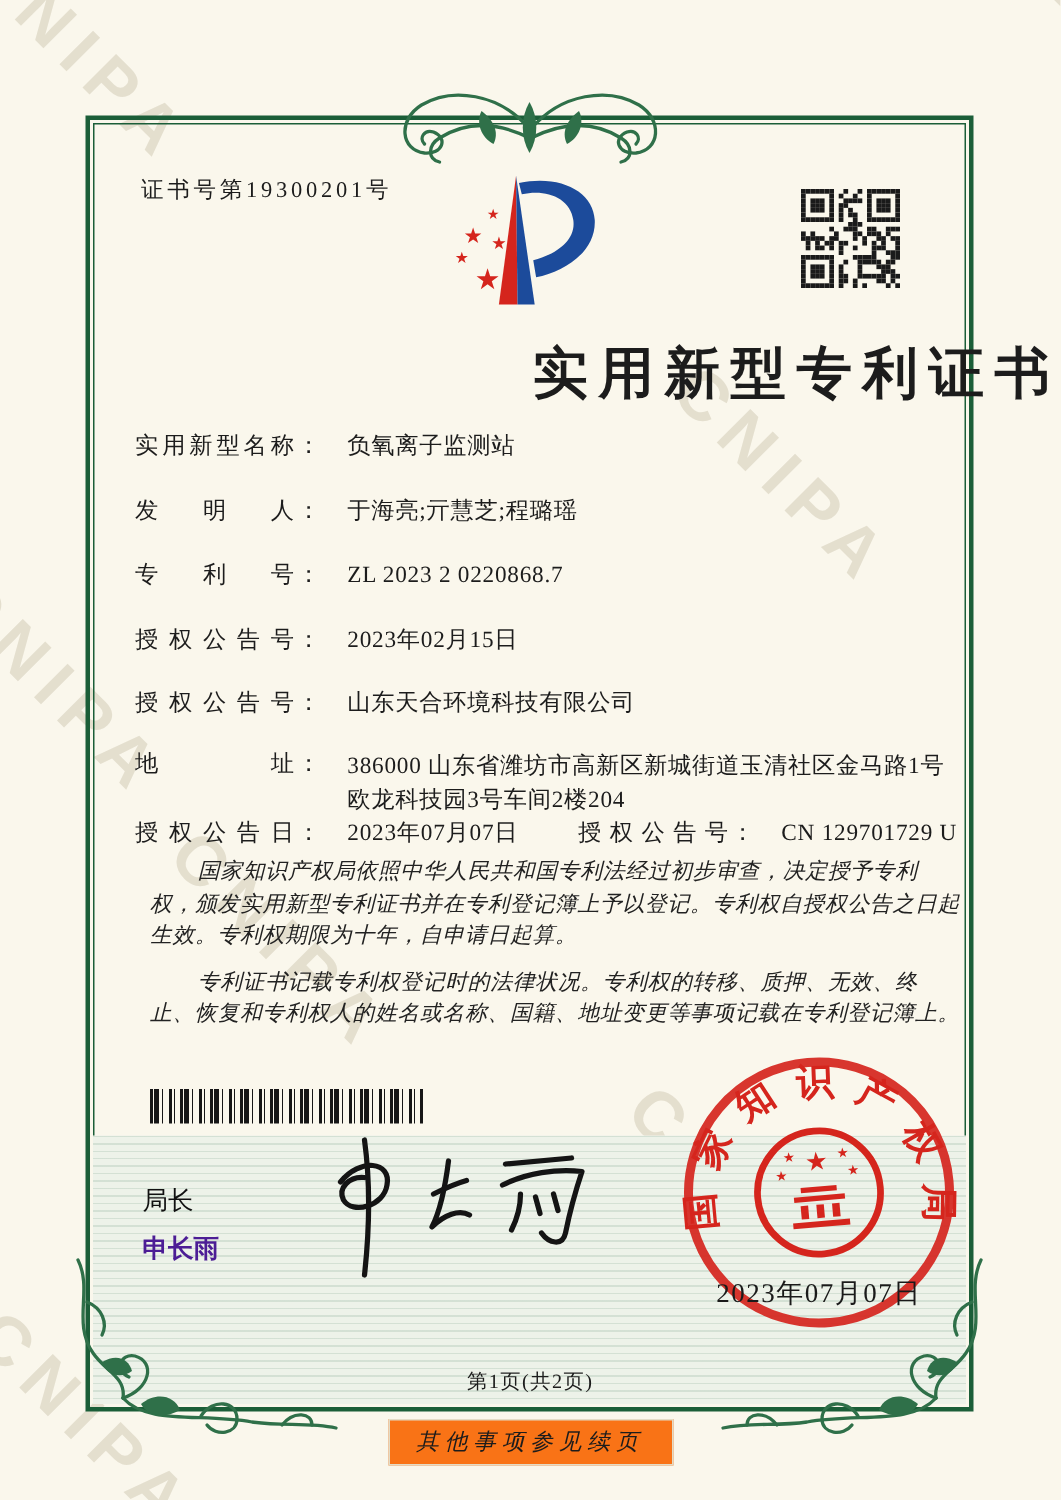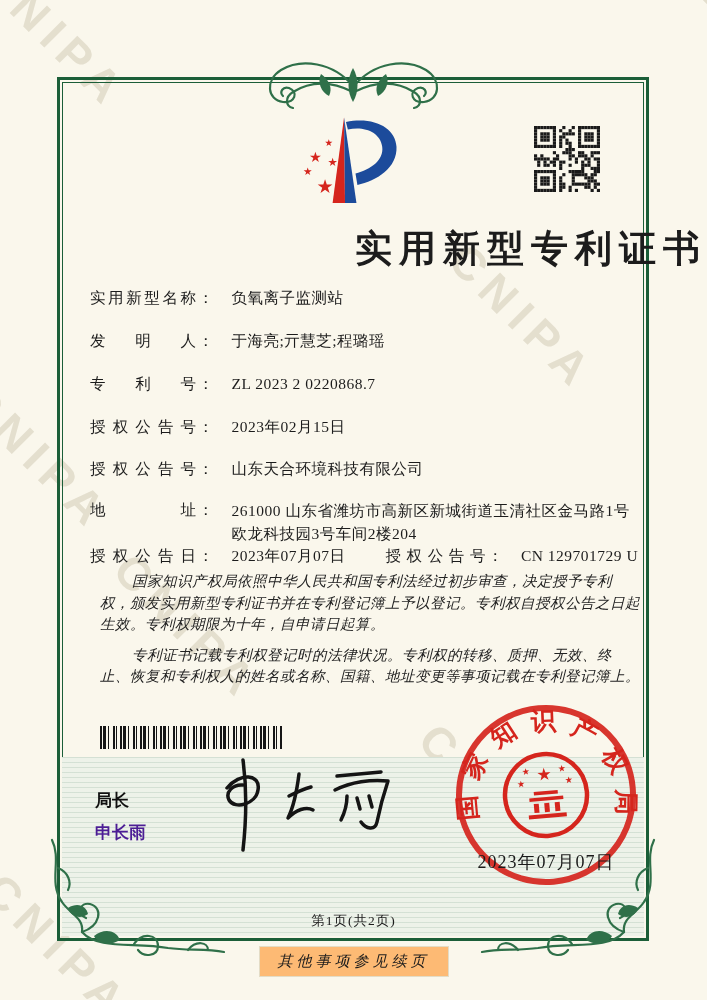--- a/index.html
+++ b/index.html
@@ -29,28 +29,28 @@
   .wrapval{display:inline-block;width:408px;vertical-align:top;white-space:normal;line-height:23px;}
   .flabel2{display:inline-block;width:100px;text-align:justify;text-align-last:justify;vertical-align:top;margin-left:36px;}
   .paras{position:absolute;left:100px;top:571px;width:541px;font-size:14.5px;line-height:21.5px;
          font-style:italic;color:#222;}
   .paras p{margin:0 0 9px 0;text-indent:2.2em;letter-spacing:.5px;}
   .barcode{position:absolute;left:100px;top:726px;width:182px;height:23px;
       background:repeating-linear-gradient(90deg,#161616 0 2px,transparent 2px 3px,#161616 3px 6px,
       transparent 6px 8px,#161616 8px 9px,transparent 9px 13px,#161616 13px 15px,transparent 15px 16px,
       #161616 16px 17px,transparent 17px 20px);}
   .signer-title{position:absolute;left:95px;top:789px;font-family:"Liberation Sans","DejaVu Sans",sans-serif;
-      font-size:17px;font-weight:700;color:#111;}
+      font-size:17px;font-weight:400;color:#111;}
   .signer-name{position:absolute;left:95px;top:821px;font-family:"Liberation Sans","DejaVu Sans",sans-serif;
       font-size:17px;font-weight:600;color:#4c1d95;}
   .signature{position:absolute;left:185px;top:750px;width:235px;height:108px;}
   .seal{position:absolute;left:450px;top:699px;width:192px;height:192px;}
   .page-info{position:absolute;top:912px;left:0;width:100%;text-align:center;font-size:13.5px;letter-spacing:1px;}
   .cont-box{position:absolute;top:946px;left:50%;transform:translateX(-50%);
-      background:#fdba74;border:1px solid #e3dcc6;padding:5px 18px;font-size:15px;
+      background:#f97316;border:1px solid #e3dcc6;padding:5px 18px;font-size:15px;
       font-style:italic;letter-spacing:4px;white-space:nowrap;}
   .orn{position:absolute;pointer-events:none;}
   .orn-top{left:237px;top:52px;width:233px;height:64px;}
   .orn-bl{left:38px;top:838px;width:188px;height:127px;}
   .orn-br{left:480px;top:838px;width:188px;height:127px;transform:scaleX(-1);}
 </style>
 </head>
 <body>
 
 <div class="page">
@@ -103,20 +103,21 @@
       <path d="M96,106 C104,94 120,96 120,108 C120,118 106,120 100,112"></path>
       <path d="M150,112 C158,102 170,104 170,112"></path>
       <path d="M20,30 C30,34 34,44 30,52"></path>
     </g>
     <g fill="#2f7049">
       <path d="M56,98 C66,90 78,92 82,102 C72,108 60,106 56,98 Z"></path>
       <path d="M30,70 C40,64 48,68 50,76 C42,82 32,78 30,70 Z"></path>
     </g>
   </svg>
 
+  <div class="cert-no">证书号第19300201号</div>
 
   <svg class="logo" viewBox="0 0 130 100">
     <path d="M66,8 C95,2 118,14 119,34 C120,56 98,70 78,74 L76,62 C92,58 106,48 104,34 C102,18 84,12 68,16 Z" fill="#1c4b9b"></path>
     <polygon points="64,3 52,93 65,93" fill="#d5251d"></polygon>
     <polygon points="64,3 65,93 77,93" fill="#1c4b9b"></polygon>
     <g fill="#d5251d" font-family="'DejaVu Sans',sans-serif" text-anchor="middle">
       <text x="48" y="33" font-size="10">★</text>
       <text x="34" y="50" font-size="15">★</text>
       <text x="52" y="54" font-size="12">★</text>
       <text x="26" y="64" font-size="11">★</text>
@@ -360,21 +361,21 @@
     <div class="frow" style="top:86px">
       <span class="flabel">专利号</span><span class="colon">：</span><span class="fvalue">ZL 2023 2 0220868.7</span>
     </div>
     <div class="frow" style="top:129px">
       <span class="flabel">授权公告号</span><span class="colon">：</span><span class="fvalue">2023年02月15日</span>
     </div>
     <div class="frow" style="top:171px">
       <span class="flabel">授权公告号</span><span class="colon">：</span><span class="fvalue">山东天合环境科技有限公司</span>
     </div>
     <div class="frow" style="top:212px">
-      <span class="flabel">地址</span><span class="colon">：</span><span class="fvalue wrapval">261000 山东省潍坊市高新区新城街道玉清社区金马路1号欧龙科技园3号车间2楼204</span>
+      <span class="flabel">地址</span><span class="colon">：</span><span class="fvalue wrapval">386000 山东省潍坊市高新区新城街道玉清社区金马路1号欧龙科技园3号车间2楼204</span>
     </div>
     <div class="frow" style="top:258px">
       <span class="flabel">授权公告日</span><span class="colon">：</span><span class="fvalue">2023年07月07日</span>
       <span class="flabel2">授权公告号</span><span class="colon">：</span><span class="fvalue">CN 129701729 U</span>
     </div>
   </div>
 
   <div class="paras">
     <p>国家知识产权局依照中华人民共和国专利法经过初步审查，决定授予专利权，颁发实用新型专利证书并在专利登记簿上予以登记。专利权自授权公告之日起生效。专利权期限为十年，自申请日起算。</p>
     <p>专利证书记载专利权登记时的法律状况。专利权的转移、质押、无效、终止、恢复和专利权人的姓名或名称、国籍、地址变更等事项记载在专利登记簿上。</p>

